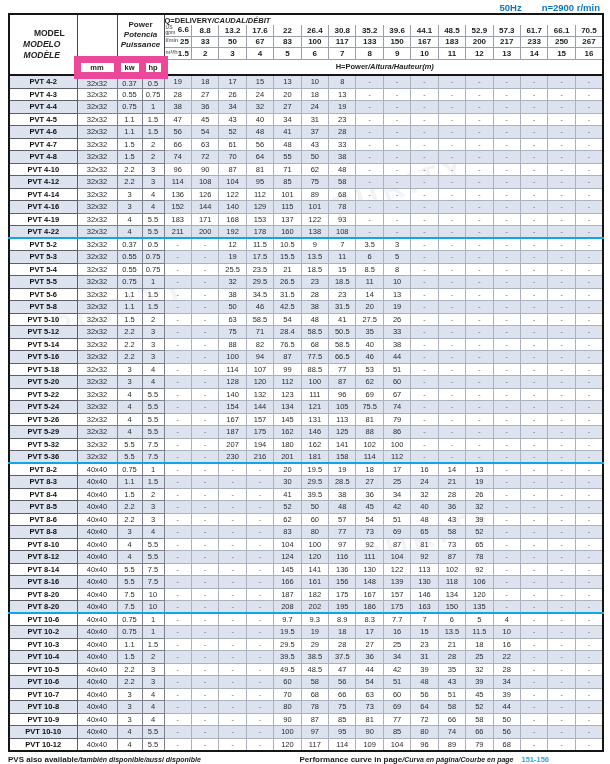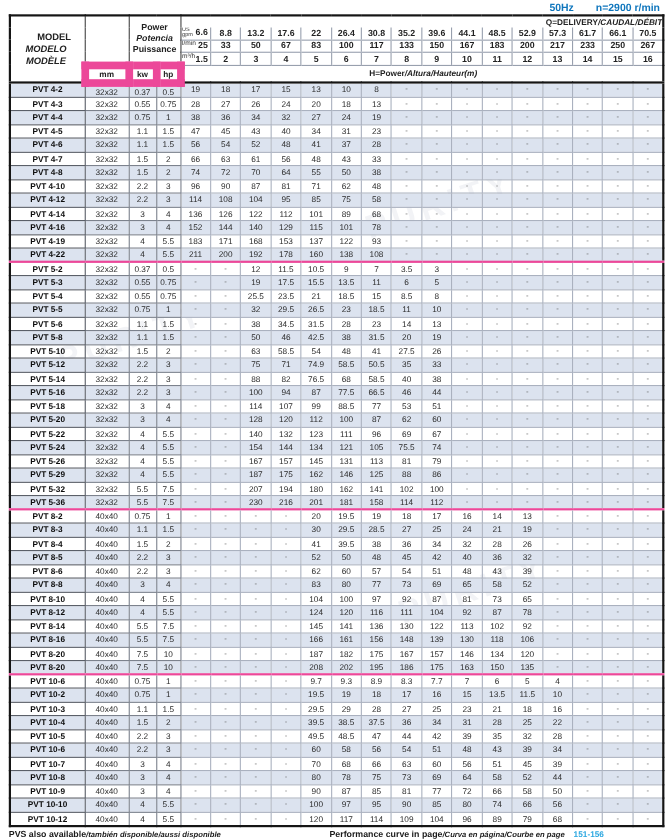--- a/index.html
+++ b/index.html
@@ -25,42 +25,42 @@
   th{font-weight:bold;}
   
   .lb{border:1px solid #444;vertical-align:middle;text-align:center;}
   .model-h{font-size:8.5px;line-height:1.3;}
   .model-h .it{font-style:italic;display:block;}
   .model-h .up{display:block;padding-left:15px;}
   .power-h{font-size:8px;line-height:1.25;}
   .dn-h{font-size:9px;padding-left:44px;}
   .small-h{font-size:7.5px;border:7px solid #ec4899;text-align:center;}
   
-  .q-h{font-size:7.5px;text-align:right;border-bottom:none;}
+  .q-h{font-size:7.5px;text-align:left;border-bottom:none;}
   .q-h .it,.h-label .it{font-style:italic;}
   .h-label{font-size:7.5px;text-align:center;}
   .num{
     font-size:8px;text-align:center;vertical-align:middle;
     border-left:1px solid #98a0ae;border-bottom:1px solid #98a0ae;margin-top:44px;
   }
   .unit-first{text-align:right;}
   .unit-first .unit-val{font-weight:bold;padding-right:2px;}
   .unit-label{float:left;font-weight:normal;font-size:6px;color:#333;padding-left:1px;text-align:left;}
   .unit-label.stack{display:flex;flex-direction:column;line-height:1;font-size:5px;}
   .hr1{height:11px;}.hr2{height:11px;}.hr3{height:11px;}.hr4{height:12px;}.hr5{height:11px;}
   
   tbody tr{height:12.5px;}
   tbody tr:nth-child(odd){background:#dce3ef;}
   tbody td{
     border:1px solid #aab1bf;text-align:center;font-size:7.5px;color:#2b2b2b;
   }
   tbody td.model-cell{font-weight:bold;color:#0d0d0d;border-color:#5a5f68;}
   tbody td.dn-cell,tbody td.kw-cell,tbody td.hp-cell{border-color:#7c828d;}
   tbody td.dash{color:#666;font-size:7px;}
-  tbody tr.series-start td{border-top:2px solid #ec4899;}
+  tbody tr.series-start td{border-top:2px solid #0ea5e9;}
   
   .footer{
     position:absolute;top:748px;left:0;width:610px;z-index:1;
     display:flex;justify-content:space-between;align-items:baseline;
     padding-left:8px;padding-right:61px;box-sizing:border-box;
   }
   .footer .main{font-size:8px;font-weight:bold;color:#1a1a1a;}
   .footer .alt{font-size:7px;font-weight:bold;font-style:italic;color:#1a1a1a;}
   .footer .pages{font-size:7.5px;font-weight:bold;color:#2ba7e0;padding-left:8px;}
 </style>
@@ -103,21 +103,21 @@
     <tr class="hr1">
       <th class="lb model-h" rowspan="5">
         <span class="up">MODEL</span>
         <span class="it">MODELO</span>
         <span class="it">MODÈLE</span>
       </th>
       <th class="lb dn-h" rowspan="4">DN</th>
       <th class="lb power-h" colspan="2" rowspan="4">
         <span class="up" style="display:block">Power</span>
         <span class="it" style="display:block;font-style:italic">Potencia</span>
-        <span class="it" style="display:block;">Puissance</span>
+        <span class="it" style="display:block;font-style:italic">Puissance</span>
       </th>
       <th class="q-h" colspan="16">
         <span>Q=DELIVERY</span><span class="it">/CAUDAL/DÉBIT</span>
       </th>
     </tr>
     <tr class="hr2">
         <th class="num unit-first"><span class="unit-label stack">
             <span>US</span>
             <span>gpm</span>
           </span><span class="unit-val">6.6</span></th>
@@ -625,21 +625,21 @@
       </tr>
       <tr>
         <td class="model-cell">PVT 5-12</td>
         <td class="dn-cell">32x32</td>
         <td class="kw-cell">2.2</td>
         <td class="hp-cell">3</td>
         <td class="head-cell dash">-</td>
         <td class="head-cell dash">-</td>
         <td class="head-cell">75</td>
         <td class="head-cell">71</td>
-        <td class="head-cell">74.9</td>
+        <td class="head-cell">28.4</td>
         <td class="head-cell">58.5</td>
         <td class="head-cell">50.5</td>
         <td class="head-cell">35</td>
         <td class="head-cell">33</td>
         <td class="head-cell dash">-</td>
         <td class="head-cell dash">-</td>
         <td class="head-cell dash">-</td>
         <td class="head-cell dash">-</td>
         <td class="head-cell dash">-</td>
         <td class="head-cell dash">-</td>

